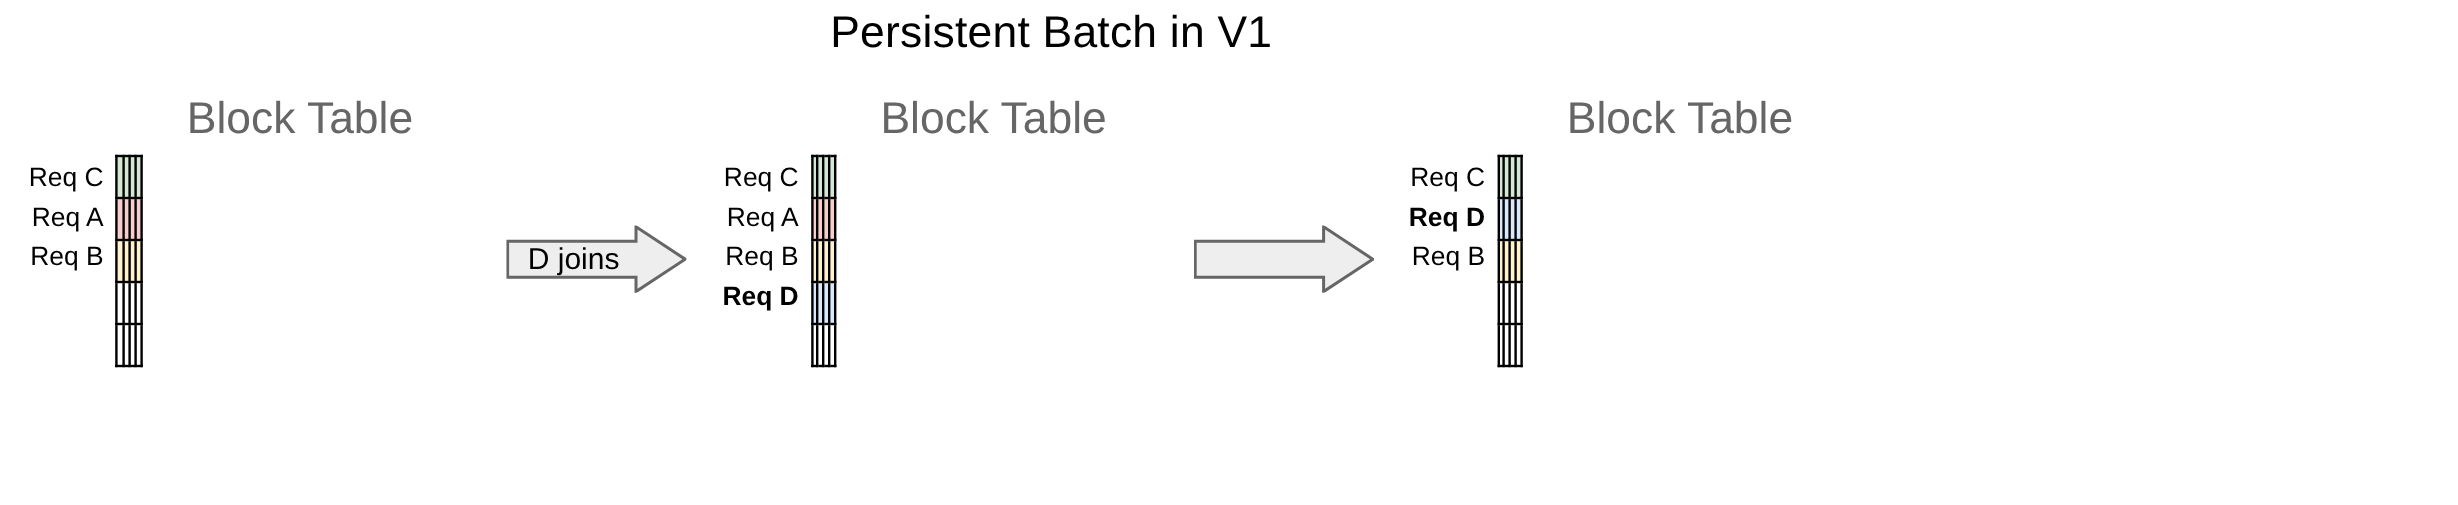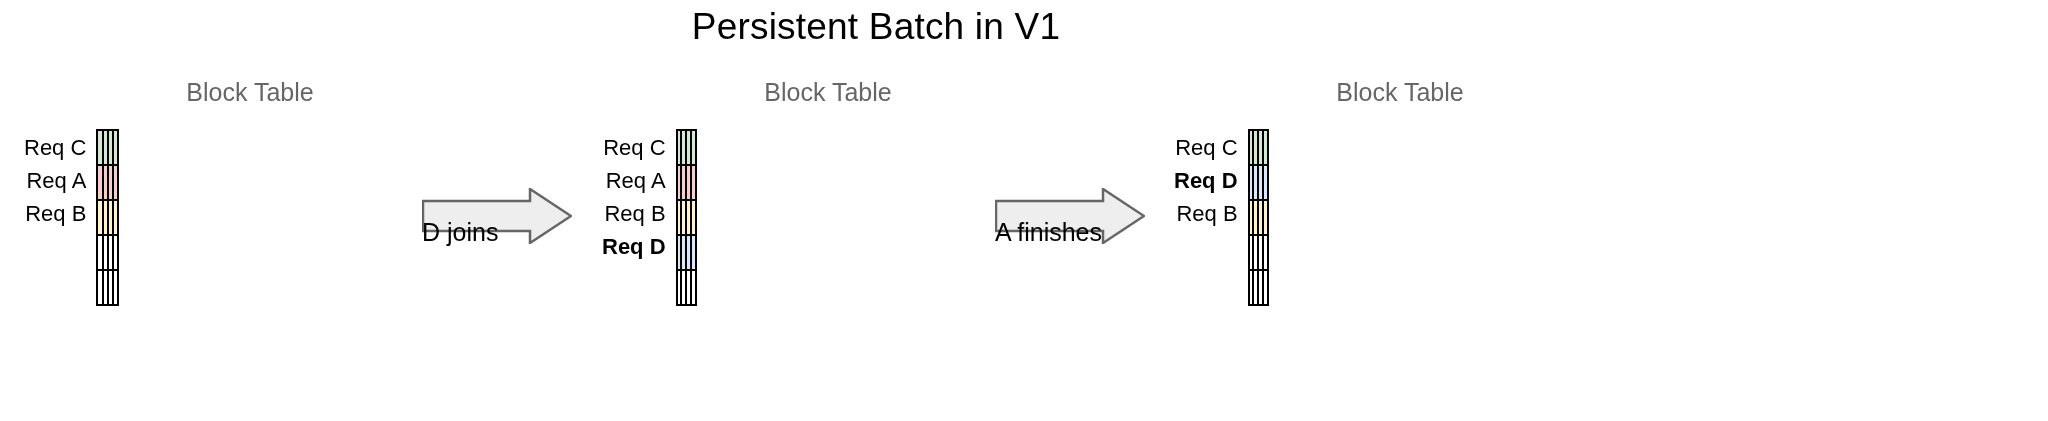--- a/index.html
+++ b/index.html
@@ -37,21 +37,21 @@
   }
 
   
   .panel {
     position: absolute;
     top: 0;
   }
   .panel-heading {
     position: absolute;
     top: 0;
-    font-size: 25px;
+    font-size: 37px;
     color: #666666;
     font-weight: 400;
     white-space: nowrap;
     text-align: center;
   }
 
   .panel-body {
     position: absolute;
     top: 51px;
     display: flex;
@@ -89,27 +89,27 @@
   }
 
   
   .arrow {
     position: absolute;
     height: 56px;
   }
   .arrow svg { display: block; }
   .arrow-label {
     position: absolute;
-    top: 16px;
+    top: 0;
     left: 0;
     height: 56px;
     line-height: 56px;
     font-size: 25px;
     color: #000000;
-    text-align: left;
+    text-align: center;
     white-space: nowrap;
     pointer-events: none;
   }
 </style>
 </head>
 <body>
 
 <div id="page-title">Persistent Batch in V1</div>
 
 <div class="stage">
@@ -212,21 +212,20 @@
             </tr>
           </tbody>
         </table>
     </div>
   </div>
 
   <div class="arrow" style="left:995px; top:110px; width:150px;">
     <svg width="150" height="56" viewBox="0 0 150 56">
       <polygon points="1,13 108,13 108,1 149,28 108,55 108,43 1,43" fill="#eeeeee" stroke="#666666" stroke-width="2.5" stroke-linejoin="miter"></polygon>
     </svg>
-    <div class="arrow-label" style="width:112px;">A finishes</div>
   </div>
 
   <div class="panel" style="left:1150px;">
     <div class="panel-heading" style="left:85px; width:330px;">Block Table</div>
     <div class="panel-body" style="left:0px;">
       <div class="row-labels" style="width: 75px; padding-top: 2px;">
         <div class="row-label">Req C</div>
         <div class="row-label bold">Req D</div>
         <div class="row-label">Req B</div>
         <div class="row-label empty"></div>

